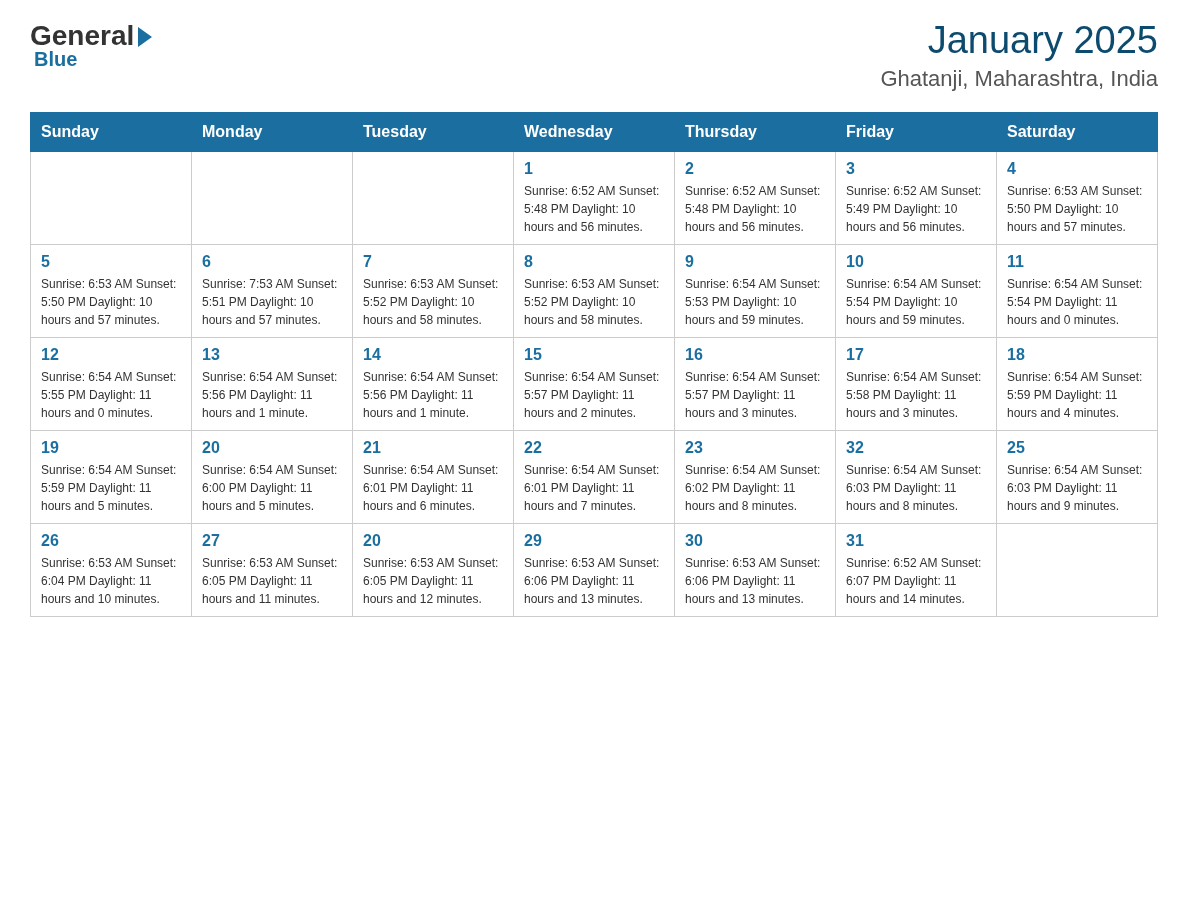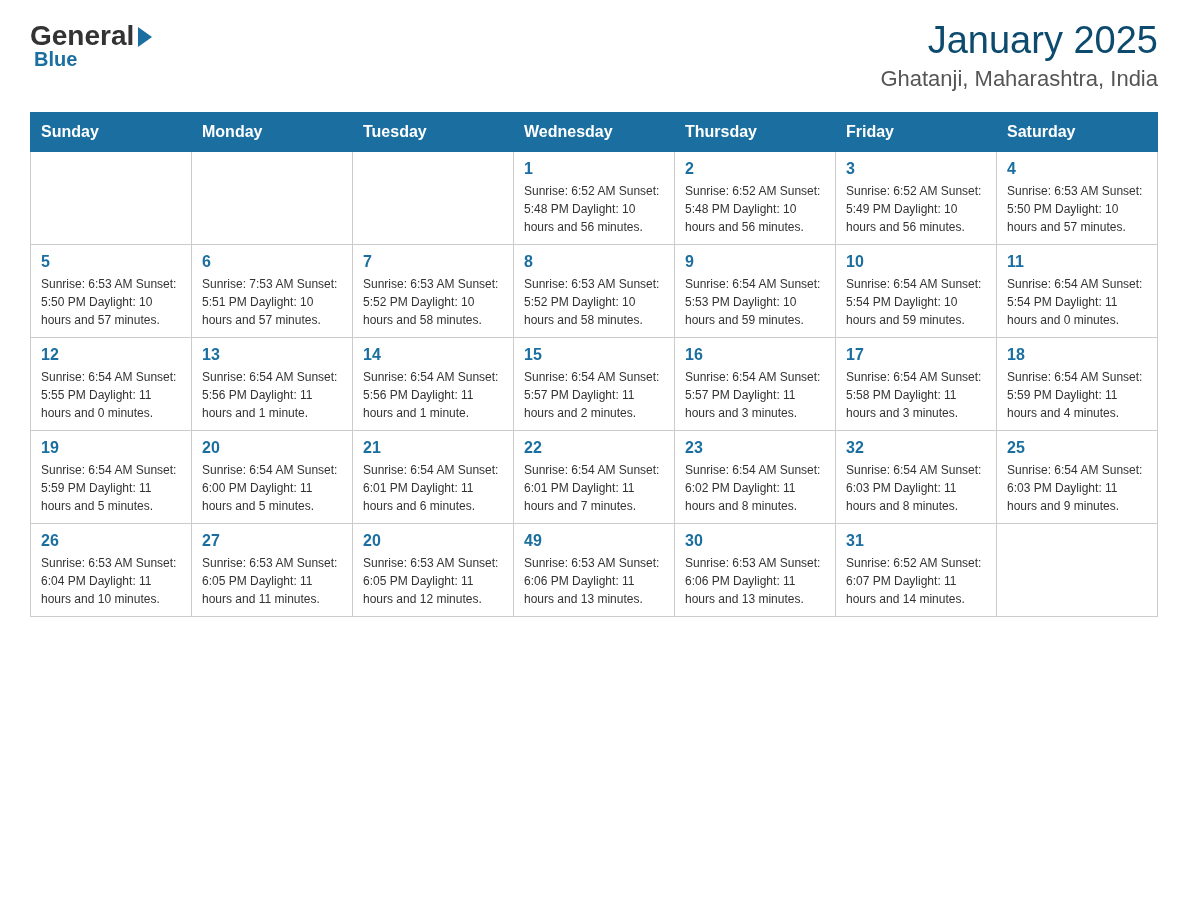--- a/index.html
+++ b/index.html
@@ -333,21 +333,21 @@
 and 11 minutes.</div>
         </td>
         <td>
           <span class="day-number">20</span>
           <div class="day-info">Sunrise: 6:53 AM
 Sunset: 6:05 PM
 Daylight: 11 hours
 and 12 minutes.</div>
         </td>
         <td>
-          <span class="day-number">49</span>
+          <span class="day-number">29</span>
           <div class="day-info">Sunrise: 6:53 AM
 Sunset: 6:06 PM
 Daylight: 11 hours
 and 13 minutes.</div>
         </td>
         <td>
           <span class="day-number">30</span>
           <div class="day-info">Sunrise: 6:53 AM
 Sunset: 6:06 PM
 Daylight: 11 hours

